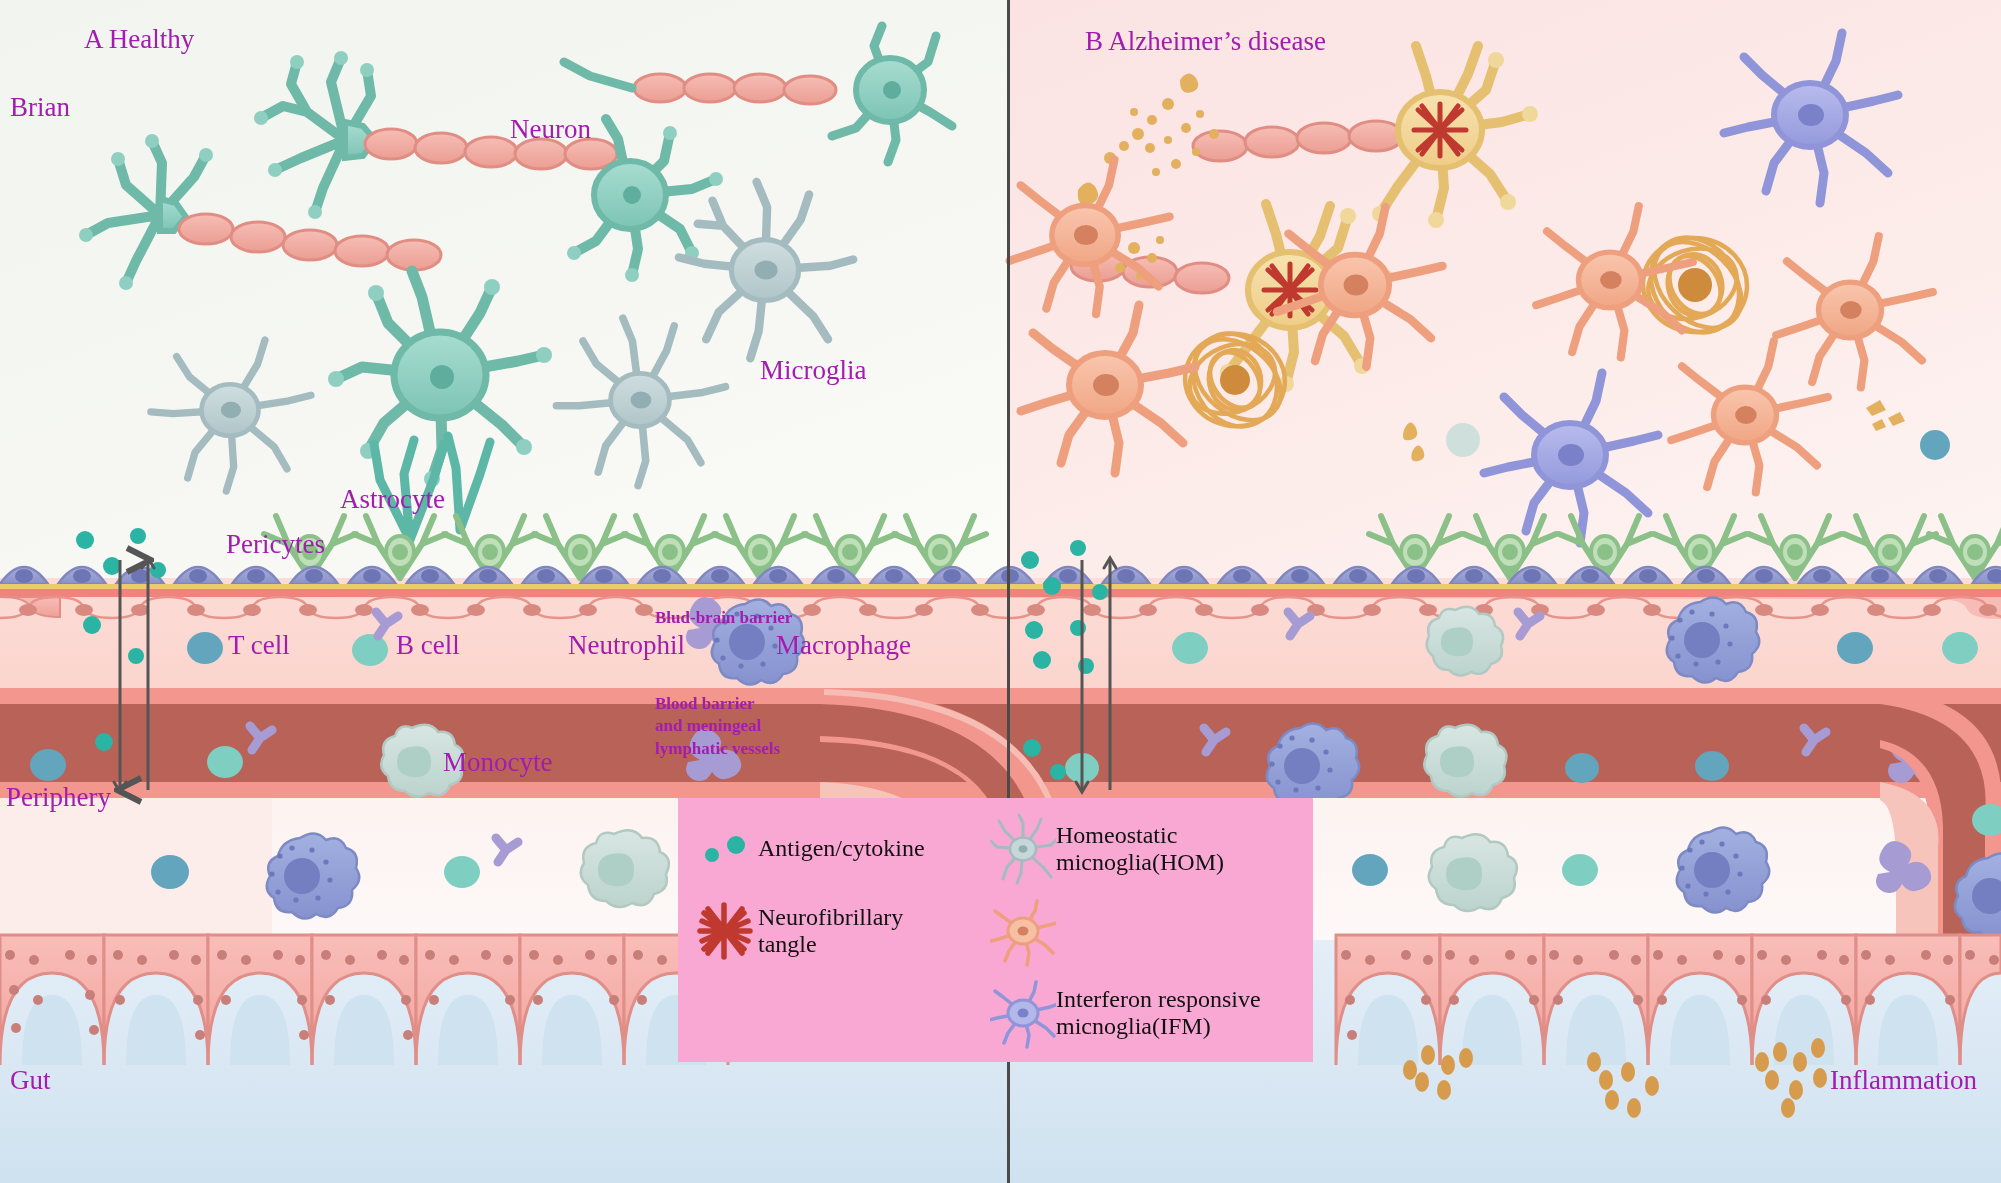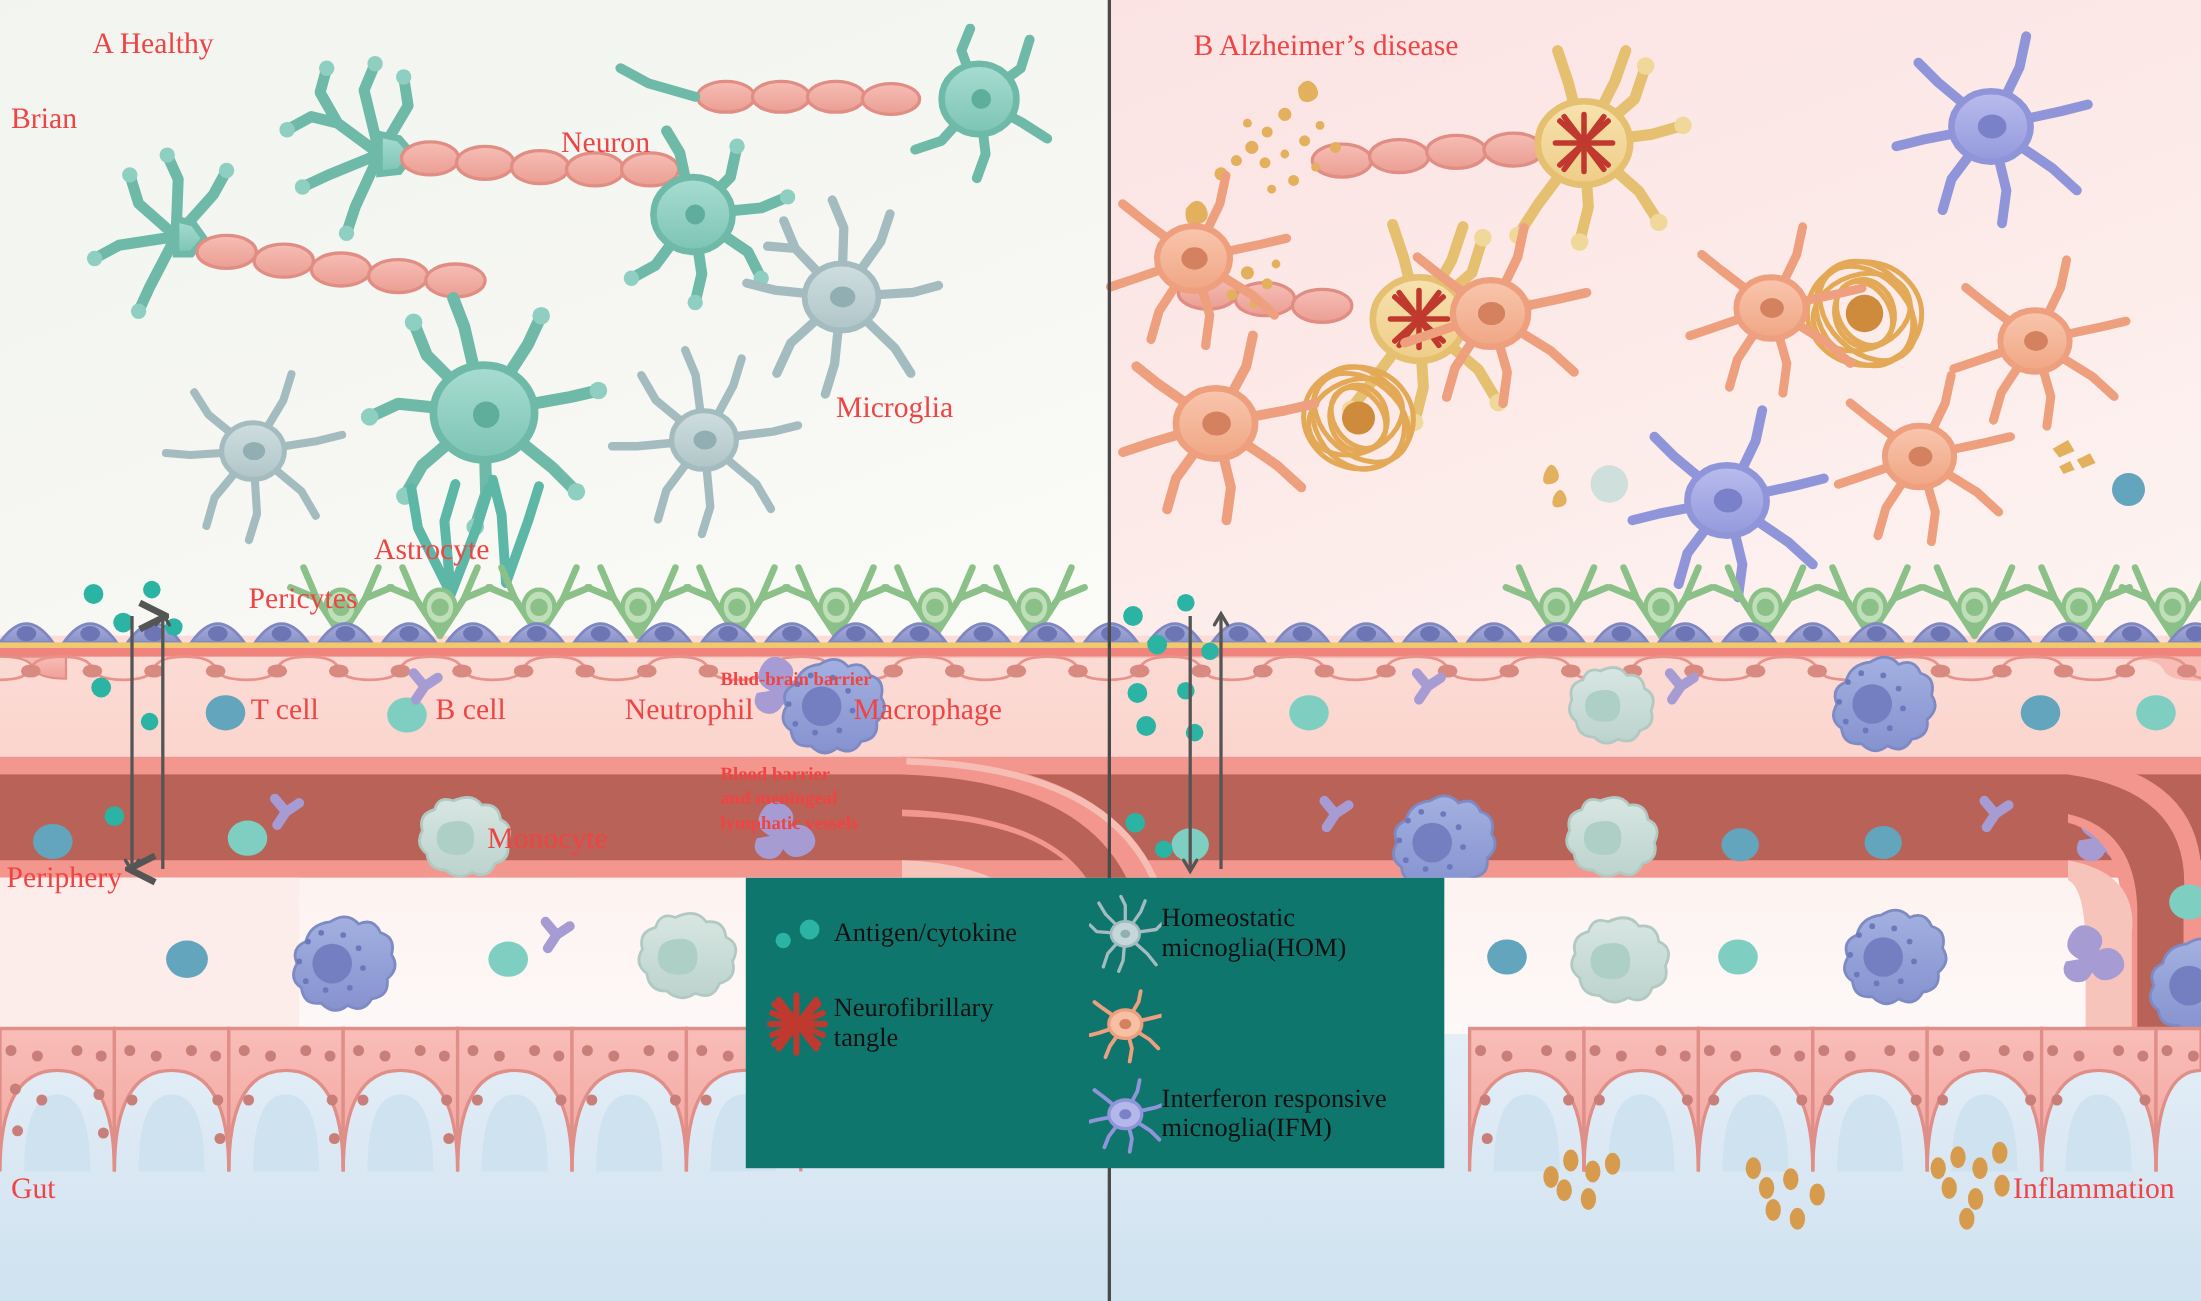--- a/index.html
+++ b/index.html
@@ -34,28 +34,28 @@
   #periphery-left-tint { position:absolute; left:0; top:798px; width:272px; height:180px; background:#fcecea; }
 
   
   #gut-bg { position:absolute; left:0; top:940px; width:2001px; height:243px;
         background:linear-gradient(180deg,#e3eef7 0%,#dce9f4 40%,#cfe2f0 100%); }
 
   
   #divider { position:absolute; left:1007px; top:0; width:3px; height:1183px; background:#4a4a4a; }
 
   
-  .lbl { position:absolute; color:#ef4444; white-space:nowrap; }
+  .lbl { position:absolute; color:#a21caf; white-space:nowrap; }
   .lbl-title { font-size:27px; }
   .lbl-big   { font-size:27px; }
   .lbl-small { font-size:17px; font-weight:bold; line-height:1.32; white-space:normal; }
 
   
   #legend { position:absolute; left:678px; top:798px; width:635px; height:264px;
-            background:#0f766e; }
+            background:#f9a8d4; }
   .legend-col { position:absolute; top:10px; }
   #legend-col-1 { left:14px; width:300px; }
   #legend-col-2 { left:312px; width:320px; }
   .legend-row { position:relative; height:82px; display:flex; align-items:center; }
   .legend-icon { width:66px; height:72px; flex:none; position:relative; }
   .legend-text { font-size:24px; color:#111; line-height:1.14; }
 
   
   .svg-layer { position:absolute; left:0; top:0; width:2001px; height:1183px; pointer-events:none; }
 </style>

